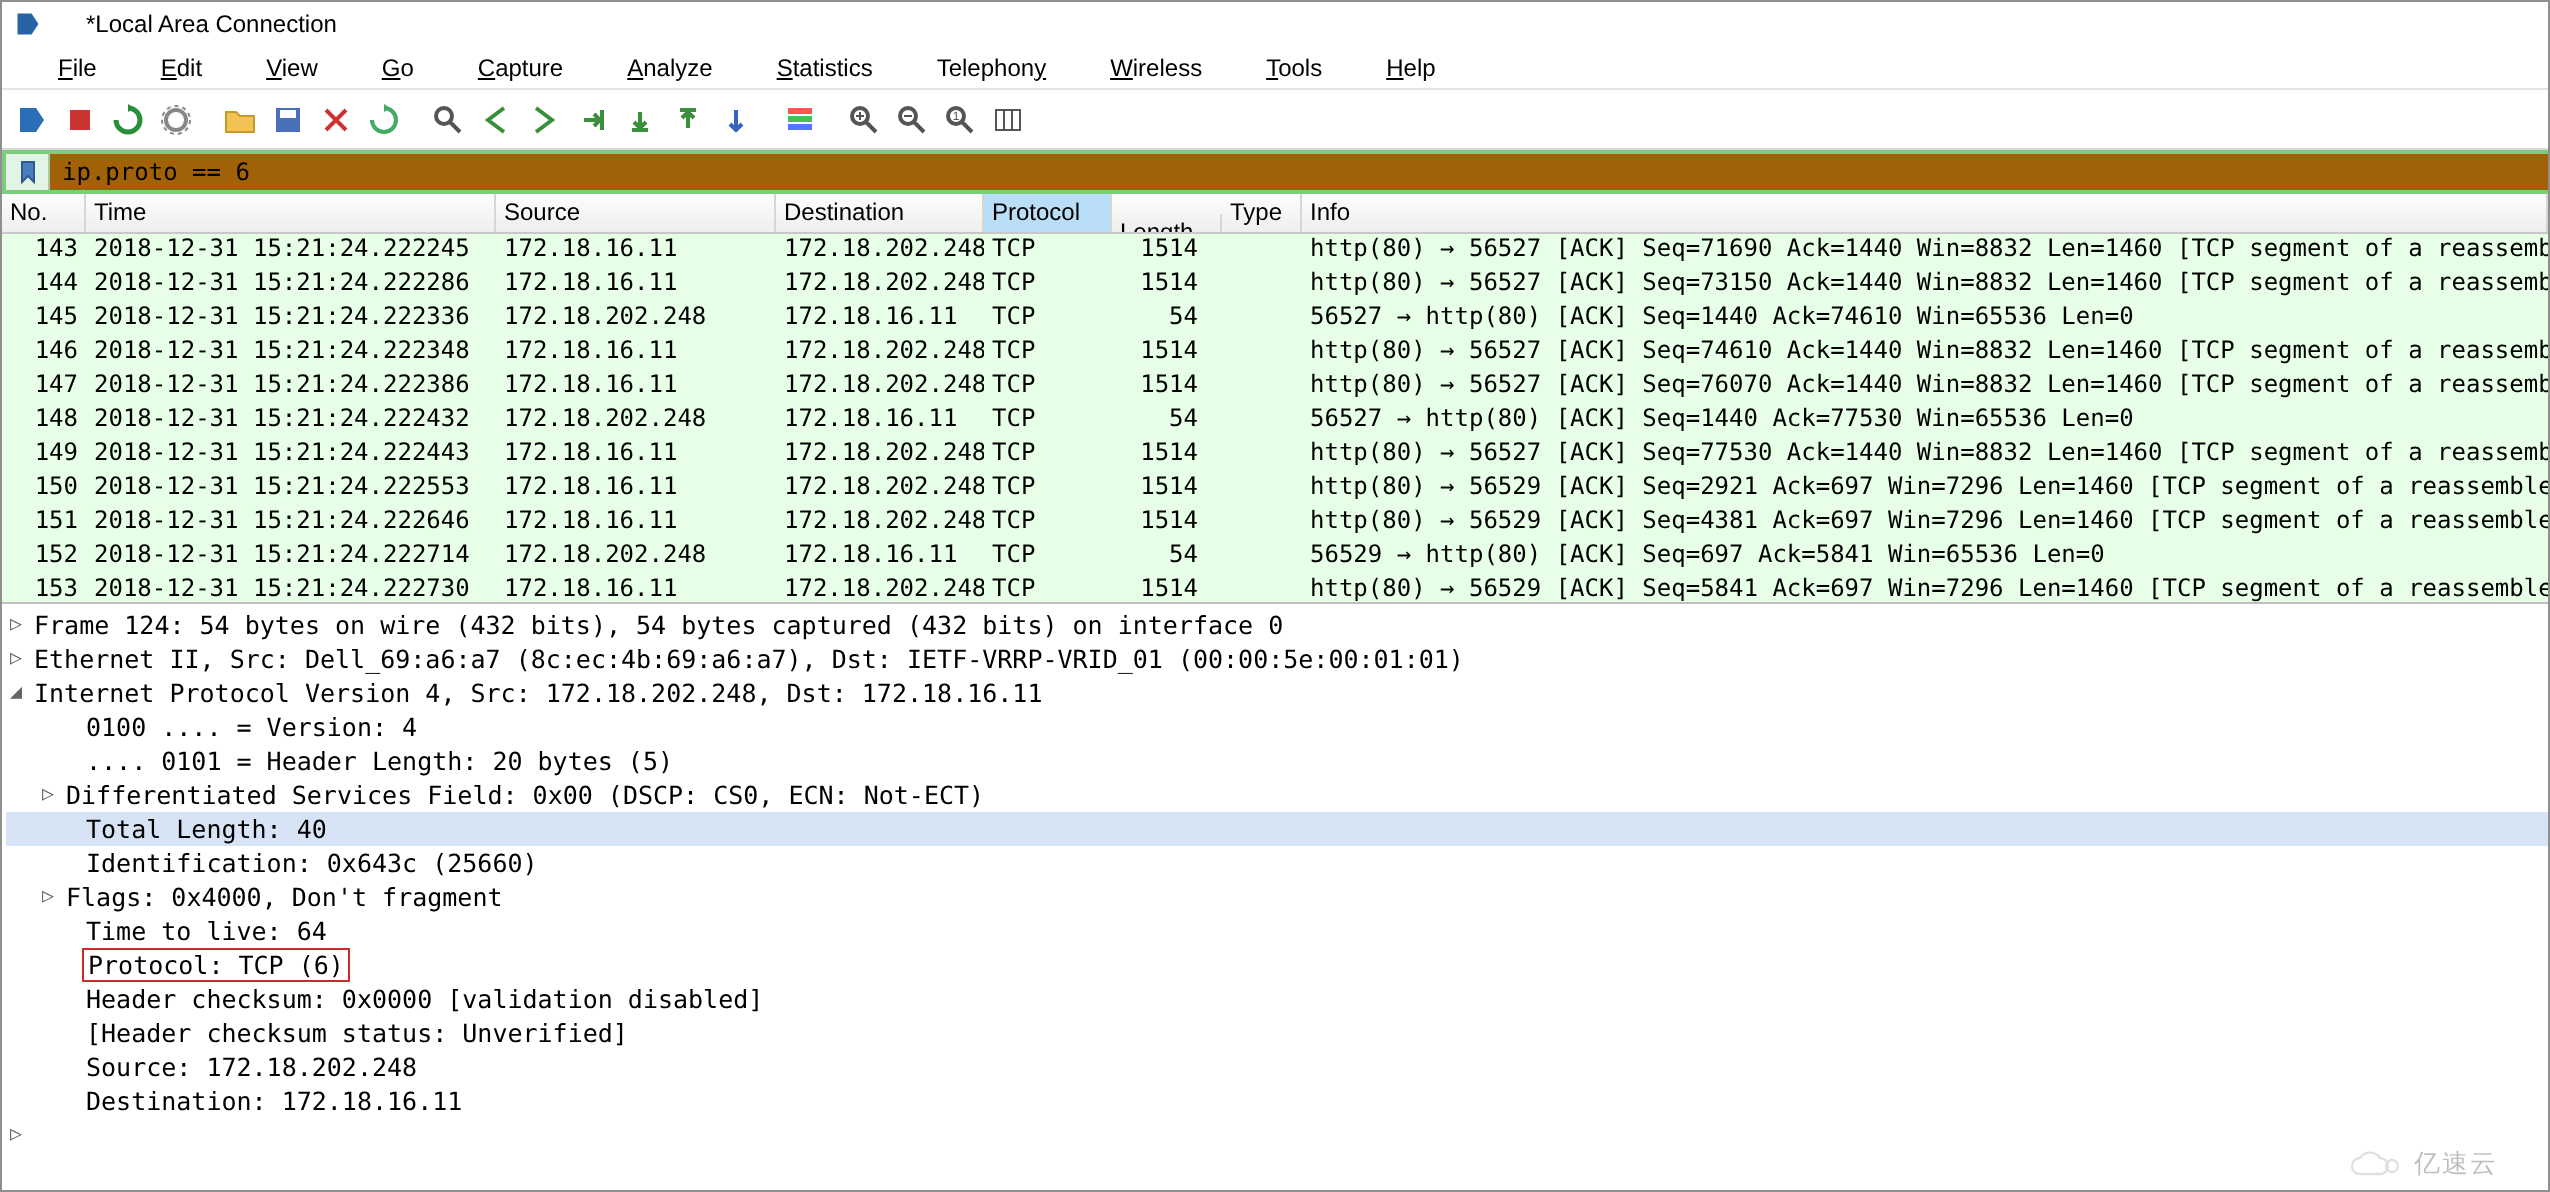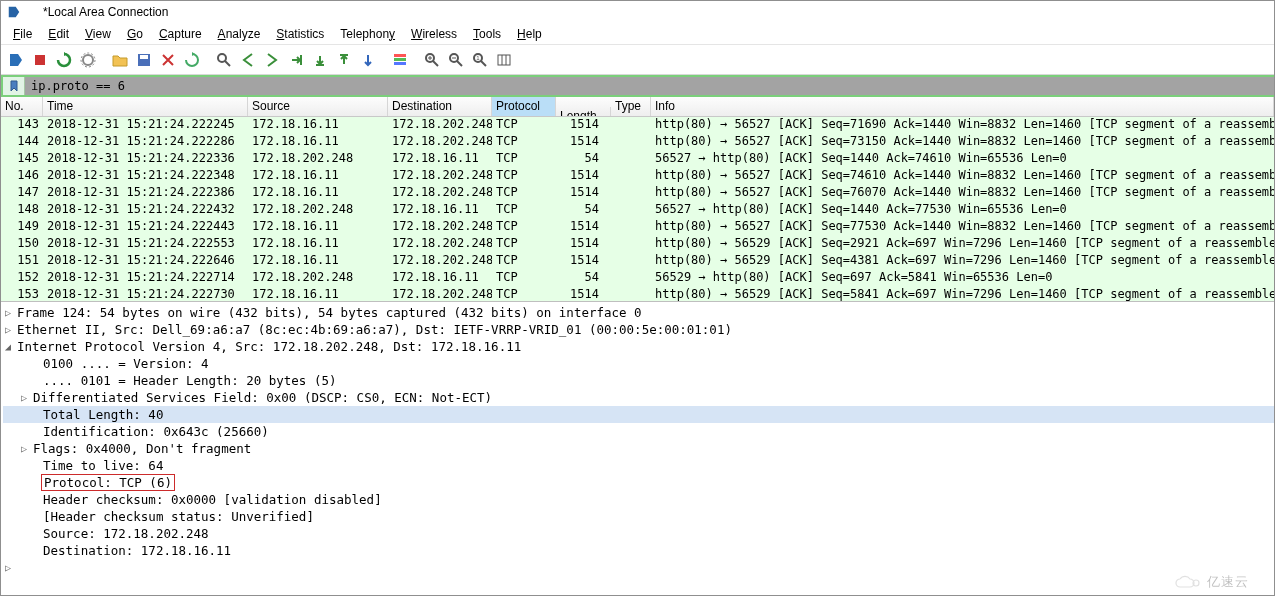--- a/index.html
+++ b/index.html
@@ -2,29 +2,29 @@
 <html><head>
 <meta charset="utf-8">
 <style>
 * { box-sizing: border-box; }
 html, body { margin:0; padding:0; font-family: "Segoe UI", Tahoma, sans-serif; font-size:12px; color:#000; background:#fff; }
 .window { width:1275px; height:596px; overflow:hidden; position:relative; border:1px solid #8f8f8f; }
 .titlebar { height:22px; background:#fff; padding:2px 6px; display:flex; align-items:center; gap:22px; }
 .titlebar .fin { width:14px; height:14px; }
 .titlebar-text { font-size:12px; }
 .menubar { height:22px; display:flex; align-items:center; padding:0 4px; border-bottom:1px solid #e5e5e5; }
-.menu-item { padding:2px 8px; cursor:default; }
+.menu-item { padding:2px 8px; cursor:default;margin-left:16px; }
 .menu-item u { text-decoration:underline; }
 .toolbar { height:30px; display:flex; align-items:center; padding:2px 4px; border-bottom:1px solid #d9d9d9; gap:2px; }
 .tbtn { width:22px; height:22px; border:1px solid transparent; border-radius:2px; display:flex; align-items:center; justify-content:center; }
 .tbtn svg { width:16px; height:16px; }
 .tsep { width:6px; }
 .filterbar { height:22px; display:flex; align-items:center; background:#b5f7b0; border:2px solid #7bcf7b; border-right:none; }
 .filter-bookmark { width:22px; height:100%; background:#e2f4e6; border-right:1px solid #a6c9a6; display:flex; align-items:center; justify-content:center;}
-.filter-input { flex:1; height:100%; background:#a3a3a3; border:none; outline:none; padding:0 6px; font-family: Consolas, monospace; font-size:12px; color:#000; }
+.filter-input { flex:1; height:100%; background:#a16207; border:none; outline:none; padding:0 6px; font-family: Consolas, monospace; font-size:12px; color:#000; }
 .packet-table { height:205px; overflow:hidden; border-bottom:1px solid #bfbfbf; position:relative; }
 .pkt-head { display:flex; height:20px; background:linear-gradient(#fdfdfd,#eee); border-bottom:1px solid #c8c8c8; position:relative; z-index:2;}
 .pkt-head .col { border-right:1px solid #d6d6d6; padding:2px 4px; font-size:12px; overflow:hidden; }
 .col-sel { background:#badef7 !important; }
 .pkt-body { overflow:hidden; font-family:"DejaVu Sans Mono","Consolas",monospace; font-size:12px; }
 .row { display:flex; height:17px; background:#e6ffe6; white-space:nowrap;}
 .row .cell { padding:0 4px; overflow:hidden; }
 .w-no { width:42px; text-align:right;}
 .w-time { width:205px;}
 .w-src { width:140px;}

